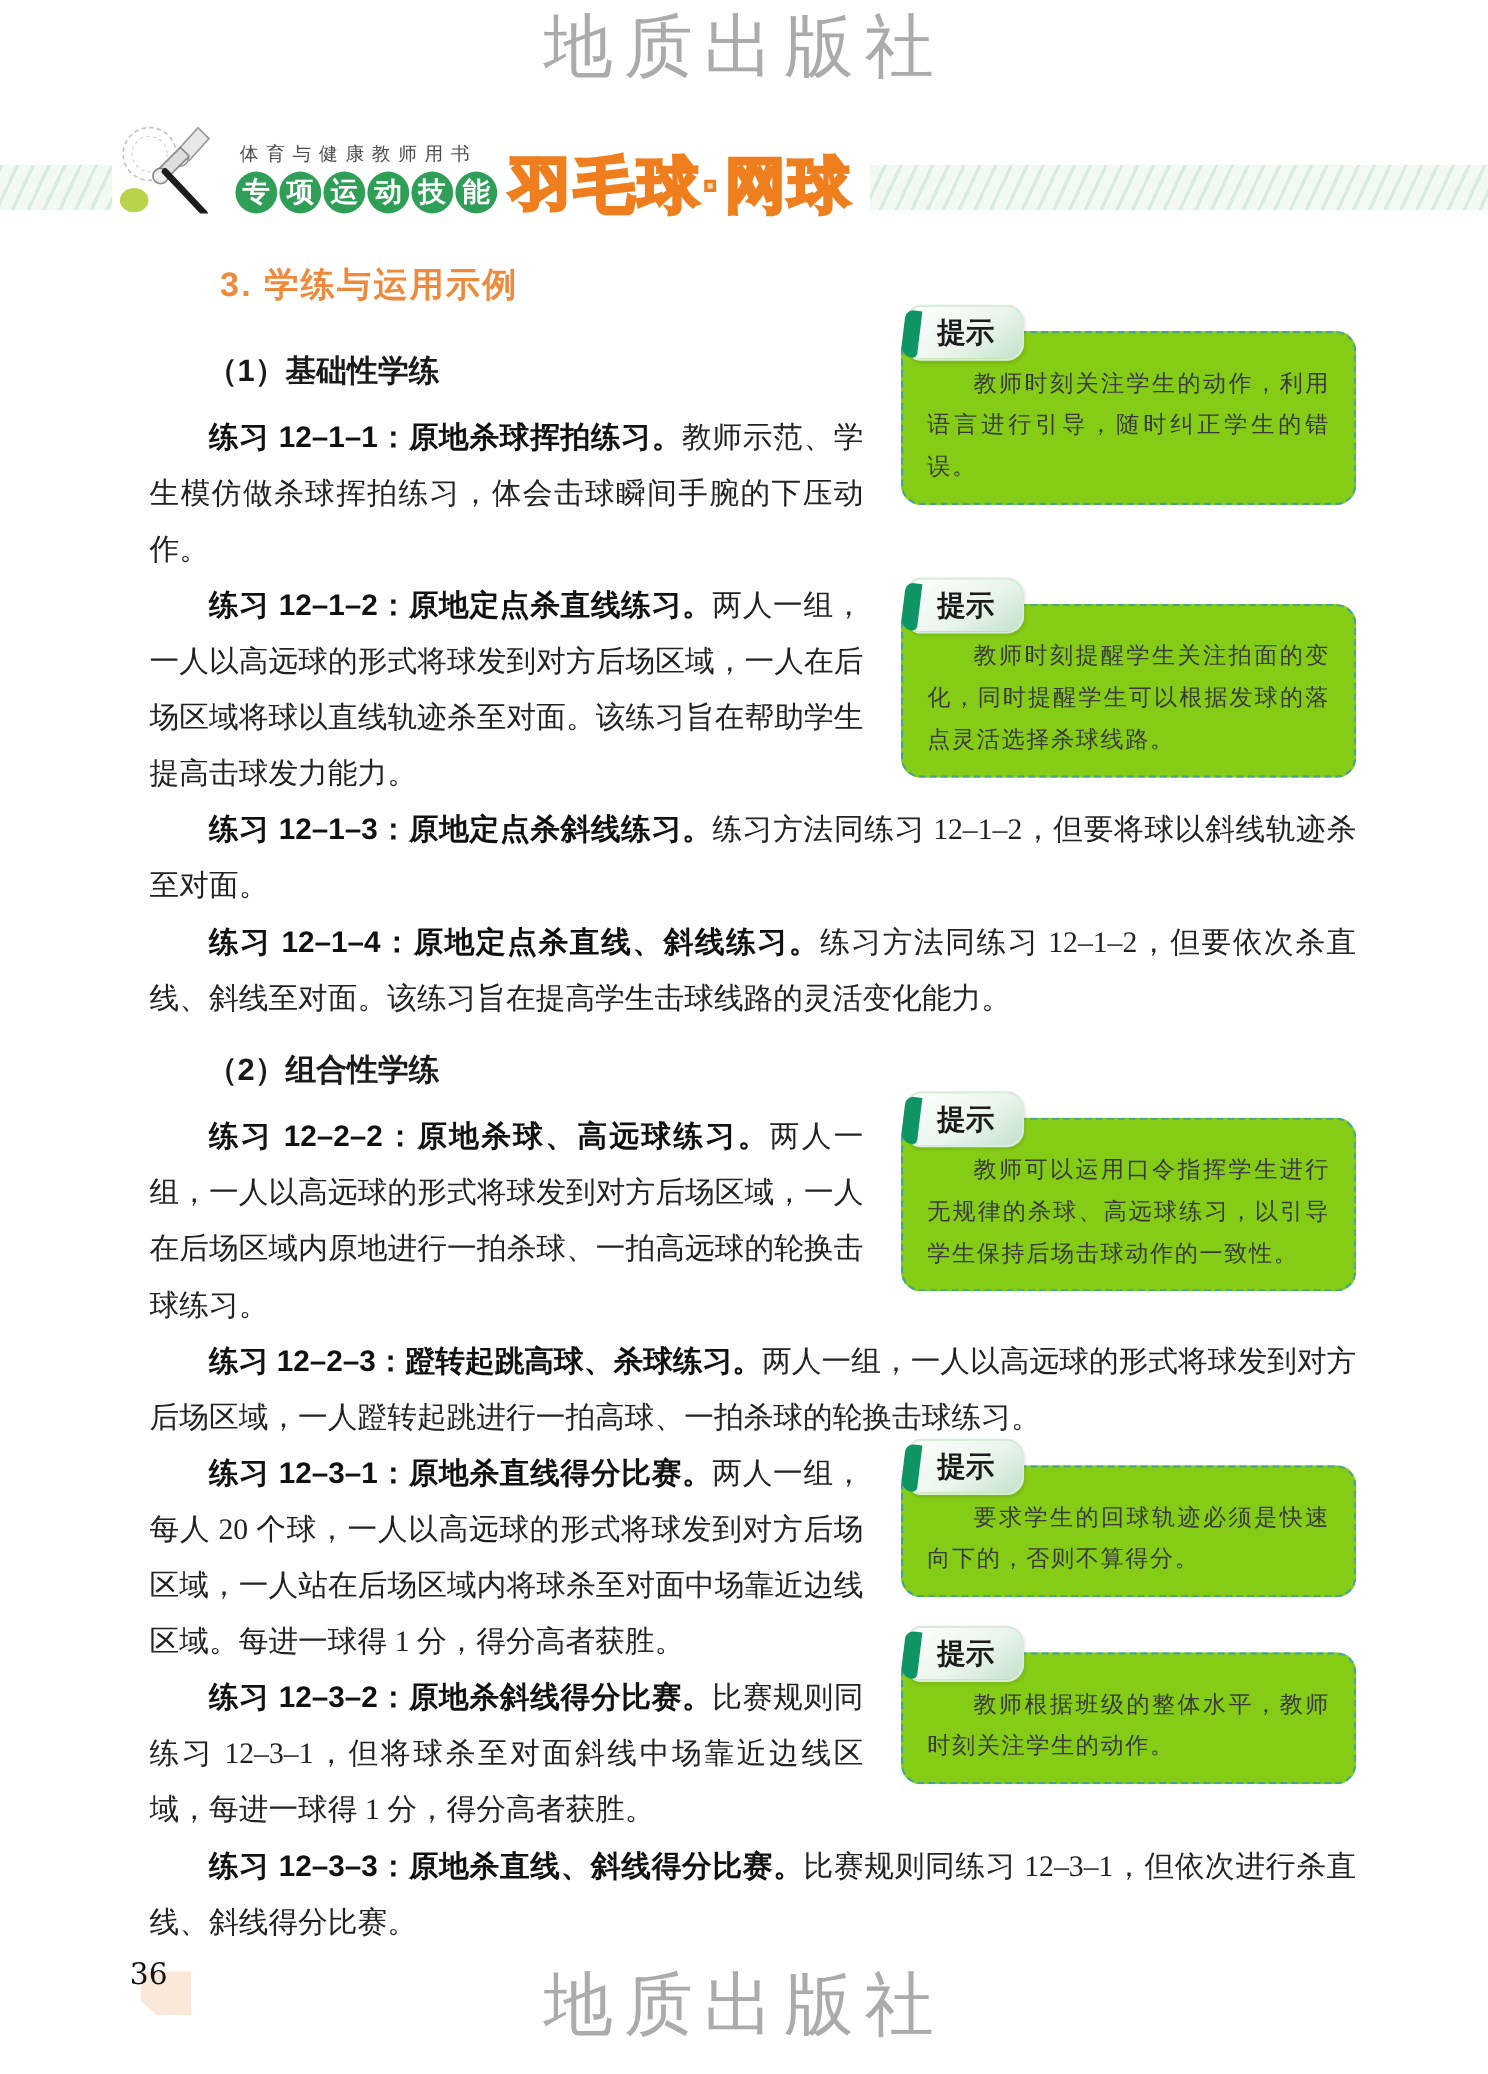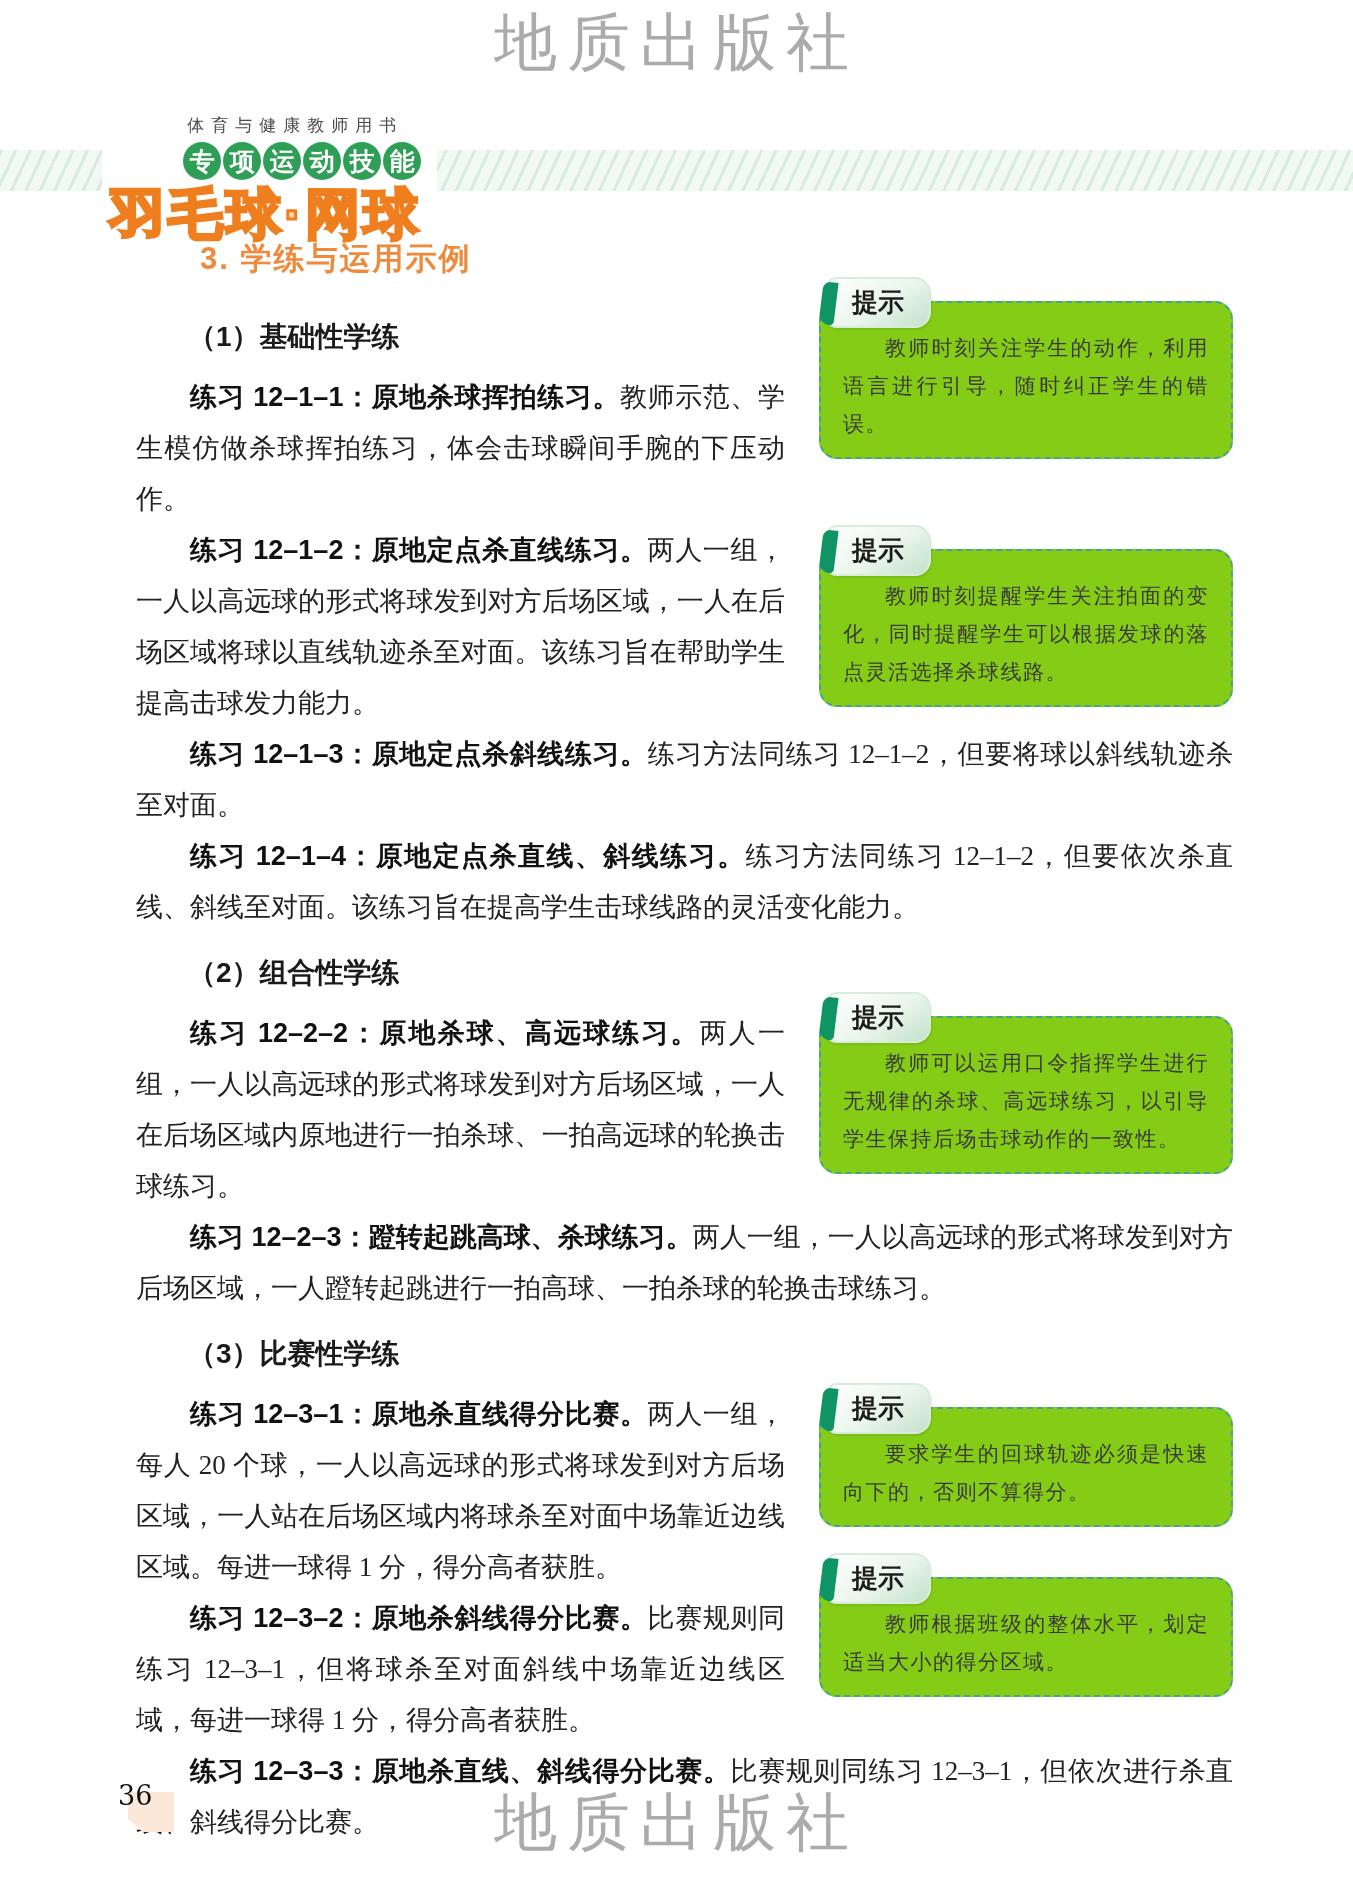--- a/index.html
+++ b/index.html
@@ -16,21 +16,21 @@
   }
   .wm-top{top:8px;}
   .wm-bottom{top:1788px;}
   
   .band{
     position:absolute;top:150px;left:0;width:100%;height:41px;
     background:repeating-linear-gradient(115deg,#d7ecdf 0px,#d7ecdf 3px,#f2f9f4 3px,#f2f9f4 13px);
   }
   .logo{
     position:absolute;top:106px;left:102px;height:88px;z-index:2;
-    background:#ffffff;display:flex;align-items:flex-end;padding:0 16px 2px 4px;gap:8px;flex-direction:column;
+    background:#ffffff;display:flex;align-items:flex-end;padding:0 16px 2px 4px;gap:8px;
   }
   .logo-col{display:flex;flex-direction:column;align-items:flex-start;}
   .series{
     font-family:"Liberation Sans",sans-serif;font-size:17px;color:#4c4c4c;
     letter-spacing:7px;margin:0 0 5px 4px;white-space:nowrap;
   }
   .badges{display:flex;gap:2px;}
   .badge{
     width:38px;height:38px;border-radius:50%;background:#2f9f58;
     color:#ffffff;font-family:"Liberation Sans",sans-serif;font-weight:700;font-size:25px;
@@ -170,41 +170,40 @@
       <div class="hint-body">
         <p class="hint-text">教师可以运用口令指挥学生进行无规律的杀球、高远球练习，以引导学生保持后场击球动作的一致性。</p>
       </div>
     </div>
 
 
     <p class="para"><b class="lead">练习 12–2–2：原地杀球、高远球练习。</b><span>两人一组，一人以高远球的形式将球发到对方后场区域，一人在后场区域内原地进行一拍杀球、一拍高远球的轮换击球练习。</span></p>
 
     <p class="para"><b class="lead">练习 12–2–3：蹬转起跳高球、杀球练习。</b><span>两人一组，一人以高远球的形式将球发到对方后场区域，一人蹬转起跳进行一拍高球、一拍杀球的轮换击球练习。</span></p>
 
-    <h3 class="sub">（3）比赛性学练</h3>
 
     <div class="hint" style="margin-top:-6px">
       <div class="hint-tab">
         <span class="hint-tab-green"></span>
         <span>提示</span>
       </div>
       <div class="hint-body">
         <p class="hint-text">要求学生的回球轨迹必须是快速向下的，否则不算得分。</p>
       </div>
     </div>
 
     <p class="para"><b class="lead">练习 12–3–1：原地杀直线得分比赛。</b><span>两人一组，每人 20 个球，一人以高远球的形式将球发到对方后场区域，一人站在后场区域内将球杀至对面中场靠近边线区域。每进一球得 1 分，得分高者获胜。</span></p>
 
     <div class="hint" style="margin-top:-40px">
       <div class="hint-tab">
         <span class="hint-tab-green"></span>
         <span>提示</span>
       </div>
       <div class="hint-body">
-        <p class="hint-text">教师根据班级的整体水平，划定适当大小的得分区域。</p>
+        <p class="hint-text">教师根据班级的整体水平，教师时刻关注学生的动作。</p>
       </div>
     </div>
 
     <p class="para"><b class="lead">练习 12–3–2：原地杀斜线得分比赛。</b><span>比赛规则同练习 12–3–1，但将球杀至对面斜线中场靠近边线区域，每进一球得 1 分，得分高者获胜。</span></p>
 
     <p class="para"><b class="lead">练习 12–3–3：原地杀直线、斜线得分比赛。</b><span>比赛规则同练习 12–3–1，但依次进行杀直线、斜线得分比赛。</span></p>
 
   </div>
 
   <div class="pagenum-wrap">

